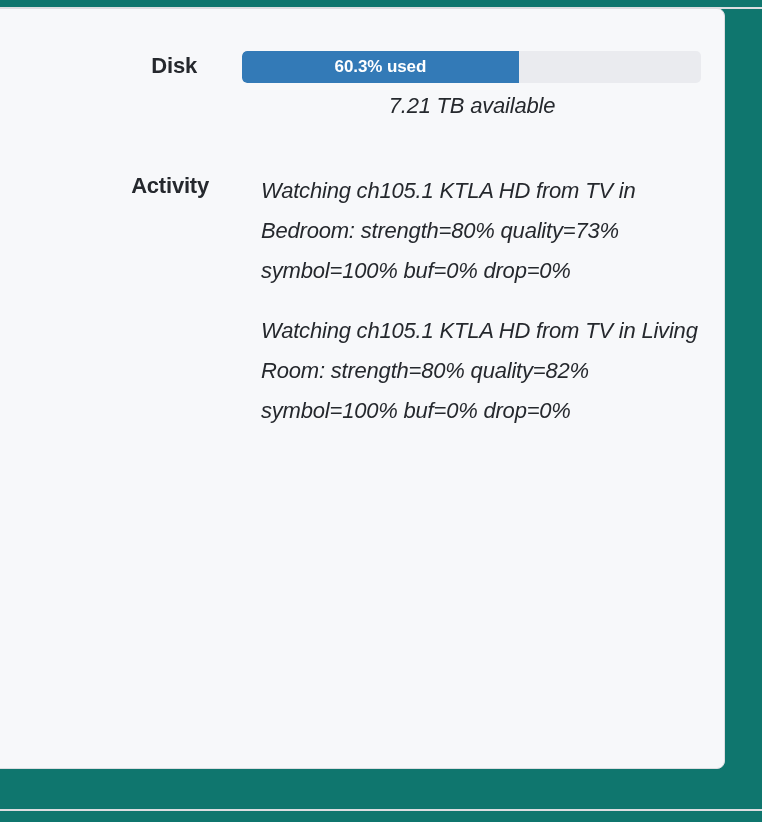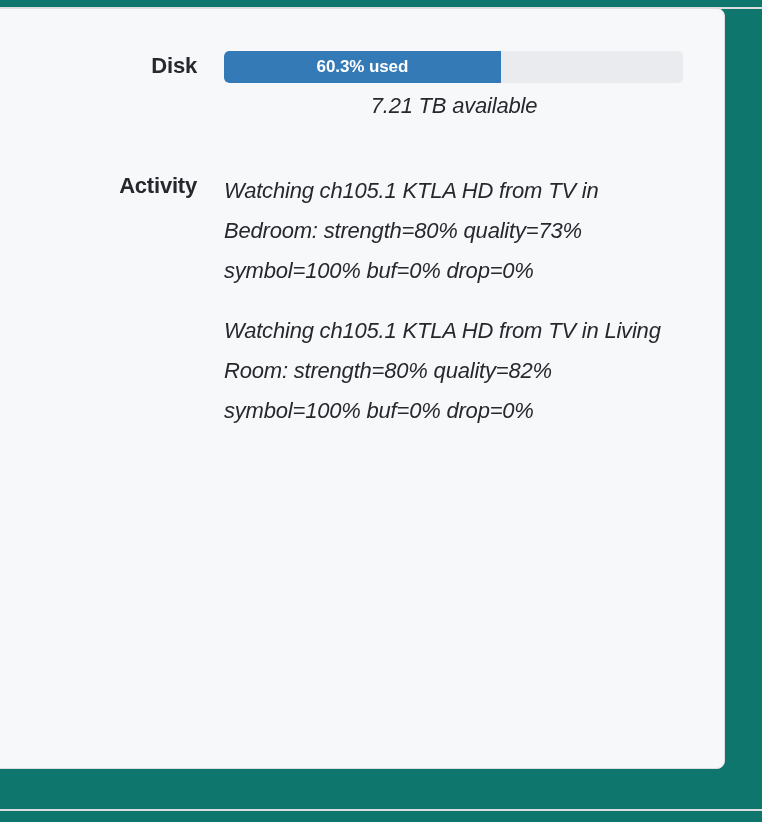--- a/index.html
+++ b/index.html
@@ -77,21 +77,21 @@
     padding-right: 0;
     box-sizing: border-box;
     font-size: 22px;
     font-weight: bold;
     color: #25282d;
     letter-spacing: -0.2px;
     line-height: 30px;
   }
 
   .row-value {
-    margin-left: 27px;           
+    margin-left: 45px;           
     width: 460px;
   }
 
   
   .row-disk { left: 40px; top: 42px; }
 
   .progress-track {
     position: relative;
     width: 459px;
     height: 32px;
@@ -123,21 +123,21 @@
     margin-top: 9px;
     font-size: 22px;
     font-style: italic;
     color: #25282d;
     line-height: 28px;
     letter-spacing: -0.2px;
     text-align: center;
   }
 
   
-  .row-activity { left: 40px; top: 162px; }
+  .row-activity { left: 52px; top: 162px; gap: 7px; }
 
   .activity-list {
     display: block;
   }
   .activity-item {
     font-size: 22px;
     font-style: italic;
     color: #25282d;
     line-height: 40px;
     letter-spacing: -0.2px;

